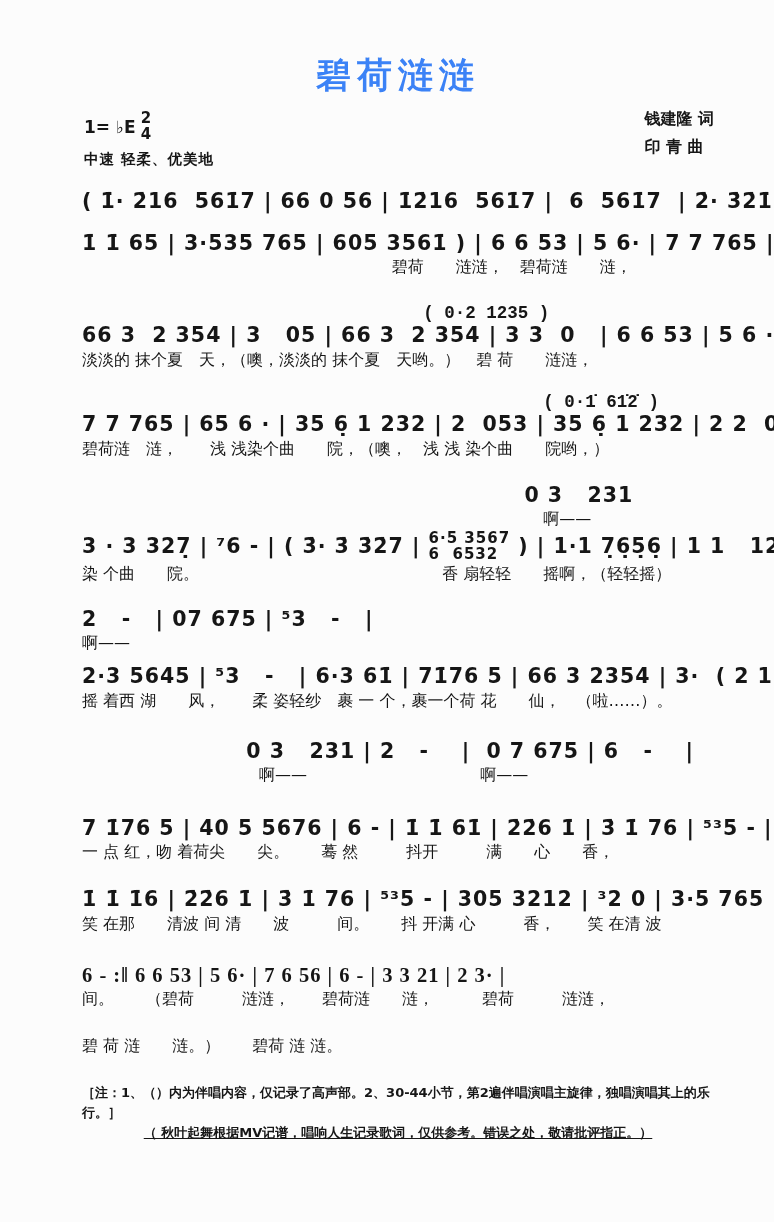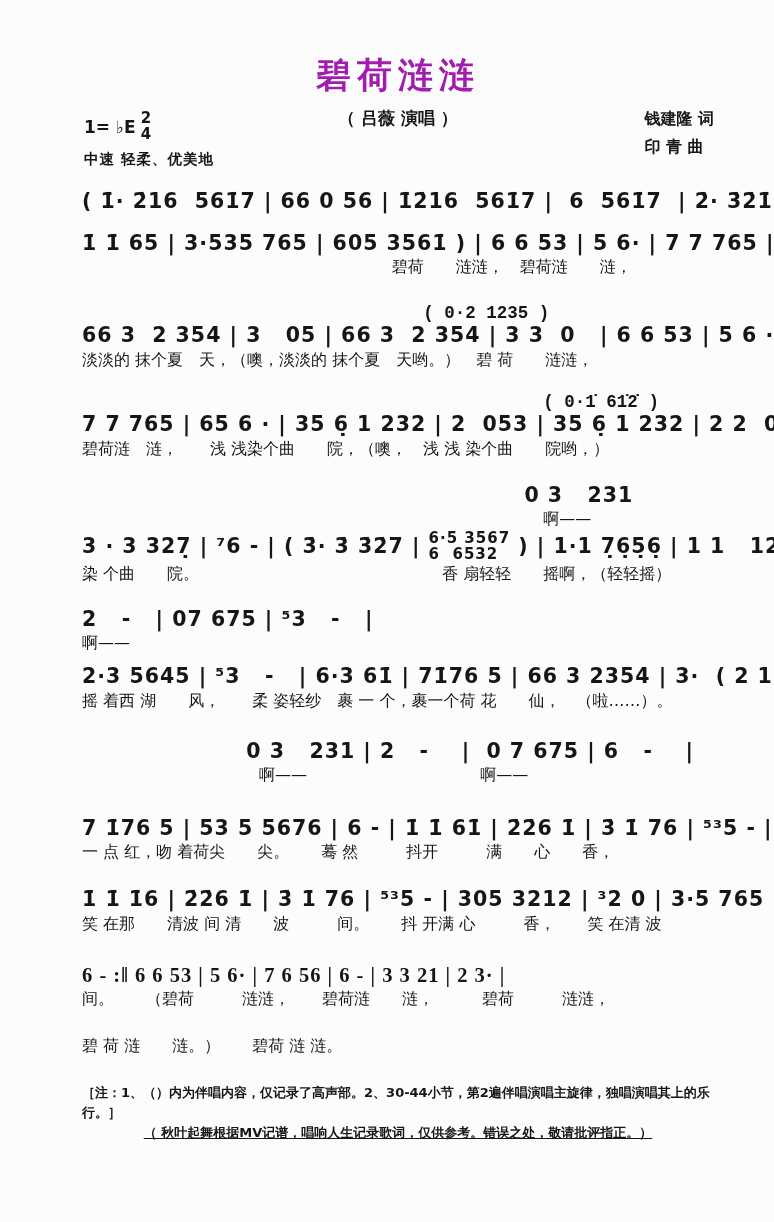--- a/index.html
+++ b/index.html
@@ -4,21 +4,21 @@
 <style>
   html,body{margin:0;padding:0;background:#e8e8e8;}
   .page{
     width:774px;height:1222px;margin:0 auto;background:#fcfcfc;
     font-family:"DejaVu Sans","Liberation Sans",sans-serif;color:#161616;
     position:relative;overflow:hidden;box-sizing:border-box;
     padding:0 60px 0 82px;
   }
   .title{
     margin-top:52px;text-align:center;font-size:35px;font-weight:bold;
-    color:#a21caf;letter-spacing:6px;
+    color:#3b82f6;letter-spacing:6px;
   }
   .header{position:relative;height:70px;margin-top:6px;}
   .subtitle{position:absolute;left:0;right:0;top:2px;text-align:center;font-size:17px;font-weight:bold;}
   .credits{position:absolute;right:0;top:0;text-align:left;font-size:16px;font-weight:bold;line-height:1.75;}
   .keyblock{position:absolute;left:2px;top:6px;font-size:17px;font-weight:bold;}
   .keysig{display:inline-flex;align-items:center;gap:5px;}
   .timesig{display:inline-flex;flex-direction:column;text-align:center;font-size:15px;line-height:1.05;vertical-align:middle;}
   .tempo{margin-top:7px;font-size:14.5px;font-weight:bold;letter-spacing:1px;}
 
   .sys{position:relative;}
@@ -56,21 +56,20 @@
   .fn2{text-align:center;text-decoration:underline;}
 </style>
 </head>
 <body>
 
 <div class="page">
 
   <div class="title">碧荷涟涟</div>
 
   <div class="header">
-    <div class="subtitle">（ 吕薇  演唱 ）</div>
     <div class="credits">
       <div>钱建隆  词</div>
       <div>印  青  曲</div>
     </div>
     <div class="keyblock">
       <span class="keysig">
         <span>1= ♭E</span>
         <span class="timesig">
           <span>2</span>
           <span>4</span>
@@ -120,21 +119,21 @@
     <div class="lyr">摇 着西 湖　　风，　　柔 姿轻纱　裹 一 个，裹一个荷 花　　仙，　（啦……）。</div>
   </div>
 
   <div class="sys sys8">
     <div class="ov-notes">0 3   231 | 2   -    |  0 7 675 | 6   -    |</div>
     <div class="lyr"><span class="abs" style="left:28%;">啊——</span><span class="abs" style="left:63%;">啊——</span>&nbsp;</div>
   </div>
 
 
   <div class="sys sys10">
-    <div class="notes">7 1̇76 5 | 53 5 5676 | 6 - | 1̇ 1̇ 61̇ | 2̇2̇6 1̇ | 3̇ 1̇ 76 | ⁵³5 - |</div>
+    <div class="notes">7 1̇76 5 | 40 5 5676 | 6 - | 1̇ 1̇ 61̇ | 2̇2̇6 1̇ | 3̇ 1̇ 76 | ⁵³5 - |</div>
     <div class="lyr">一 点 红，吻 着荷尖　　尖。　　蓦 然　　　抖开　　　满　　心　　香，</div>
   </div>
 
   <div class="sys sys11">
     <div class="notes">1̇ 1̇ 1̇6 | 2̇2̇6 1̇ | 3̇ 1̇ 76 | ⁵³5 - | 305 3212 | ³2 0 | 3·5 765 |</div>
     <div class="lyr">笑 在那　　清波 间 清　　波　　　间。　　抖 开满 心　　　香，　　笑 在清 波</div>
   </div>
 
   <div class="sys sys12">
     <div class="notes">6 - :‖ 6 6 53 | 5 6· | 7 6 56 | 6 - | 3 3 21 | 2 3· |</div>

